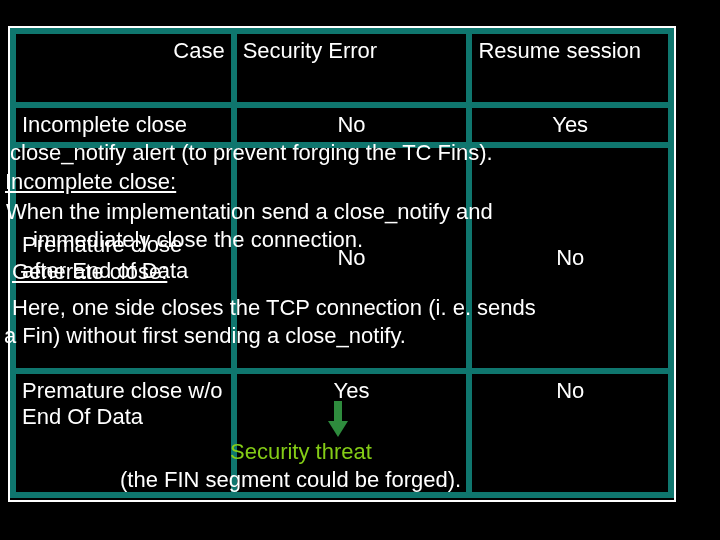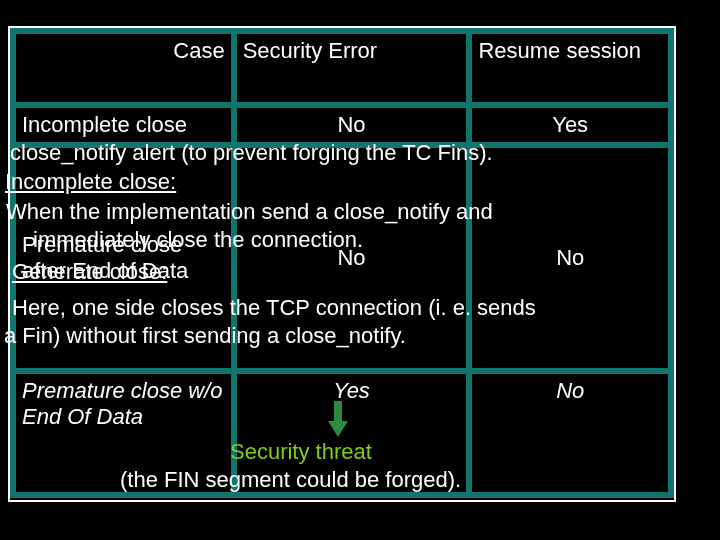--- a/index.html
+++ b/index.html
@@ -33,21 +33,21 @@
     z-index: 5;
   }
   table.tbl td {
     border: 6px solid #0f766e;
     padding: 4px 6px;
     vertical-align: top;
   }
   .hr1 { height: 74px; }
   .hr2 { height: 36px; }
   .hr3 { height: 226px; }
-  .hr4 { height: 124px; font-style: italic; }
+  .hr4 { height: 124px; }
   .c1 { width: 218px; }
   .c2 { width: 240px; text-align: center; }
   .c3 { width: 200px; text-align: center; }
   .right { text-align: right; }
 
   .overlay {
     position: absolute;
     font-size: 22px;
     color: #fff;
     z-index: 10;

